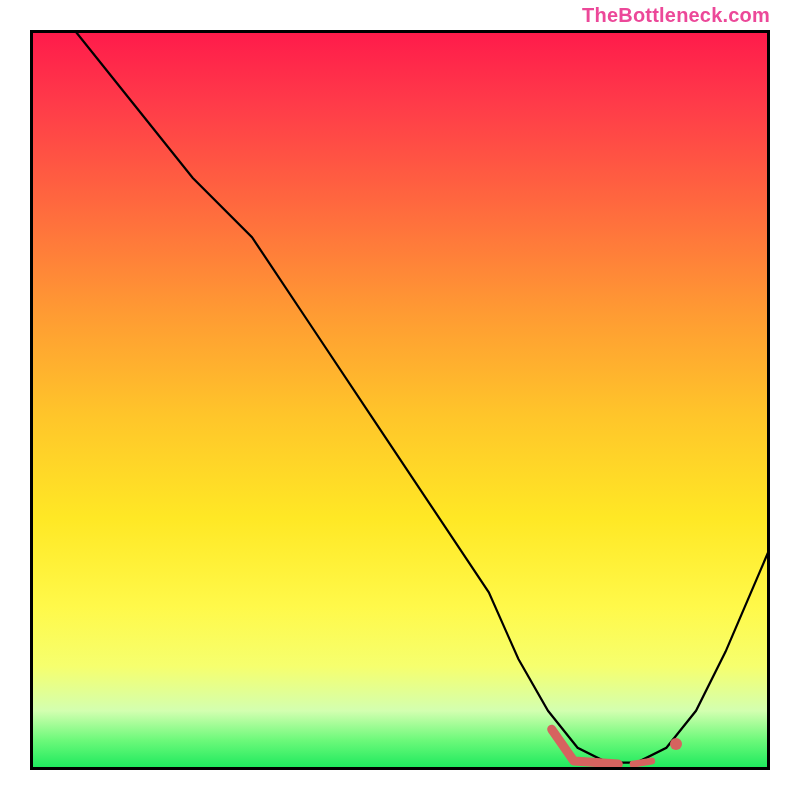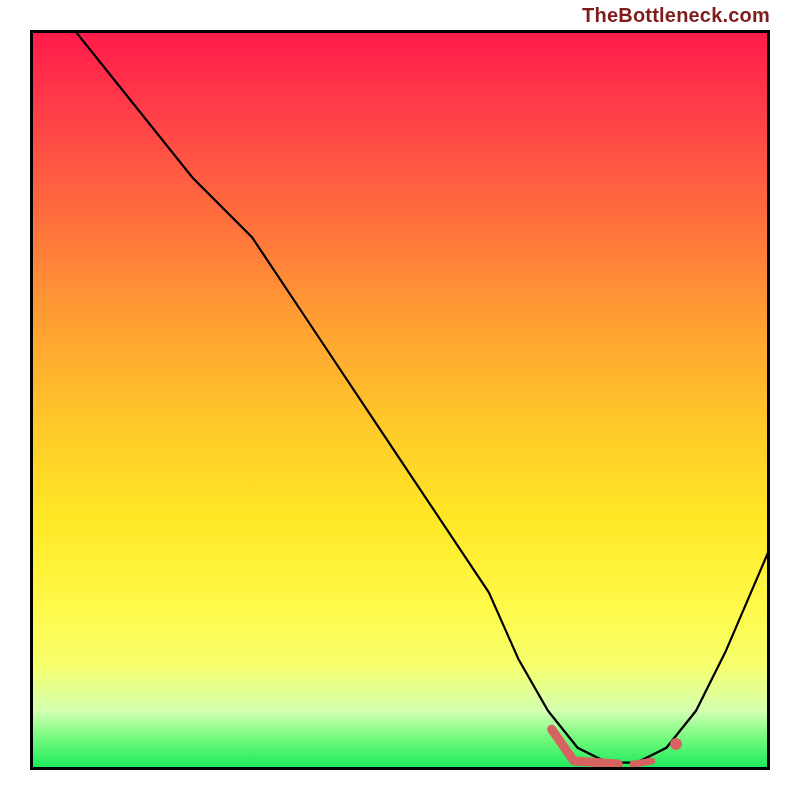--- a/index.html
+++ b/index.html
@@ -48,21 +48,21 @@
     border: 3px solid #000;
     box-sizing: border-box;
     pointer-events: none;
   }
   .attrib {
     position: absolute;
     right: 30px;
     top: 4px;
     font-size: 20px;
     font-weight: 600;
-    color: #7f1d1d;
+    color: #ec4899;
     letter-spacing: 0.2px;
   }
   svg.curve {
     position: absolute;
     left: 0;
     top: 0;
     width: 740px;
     height: 740px;
   }
 </style>

